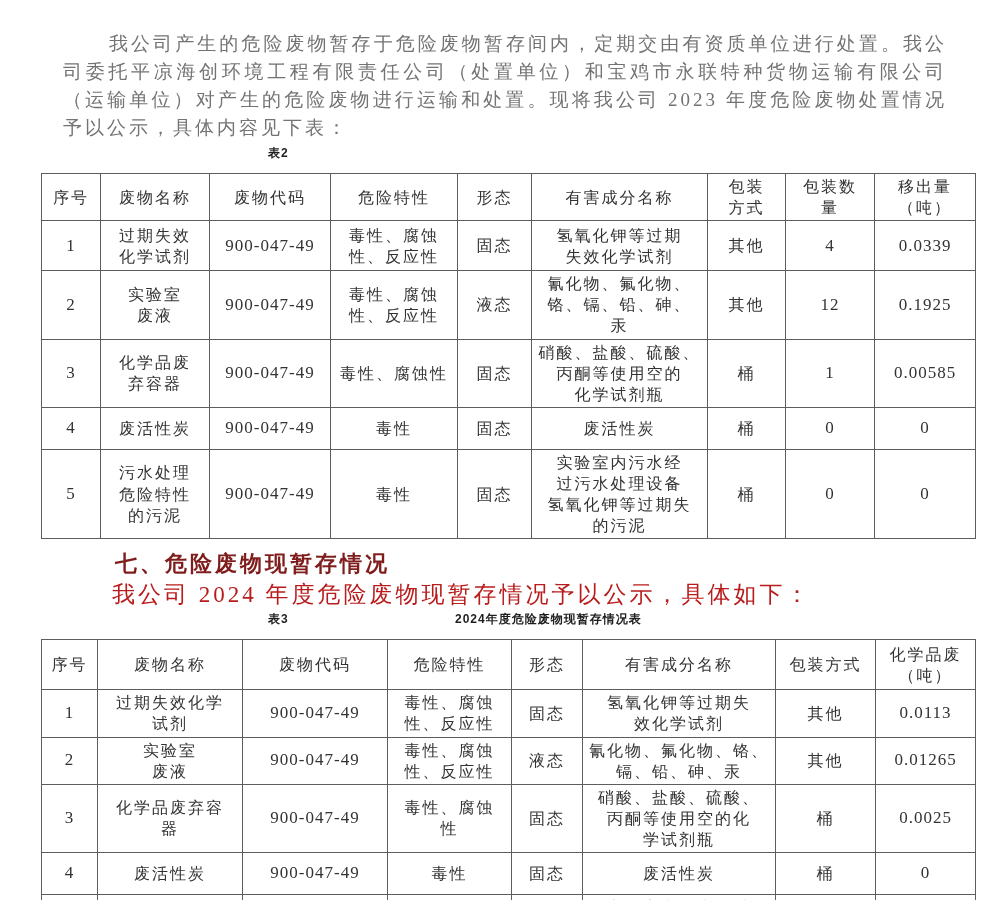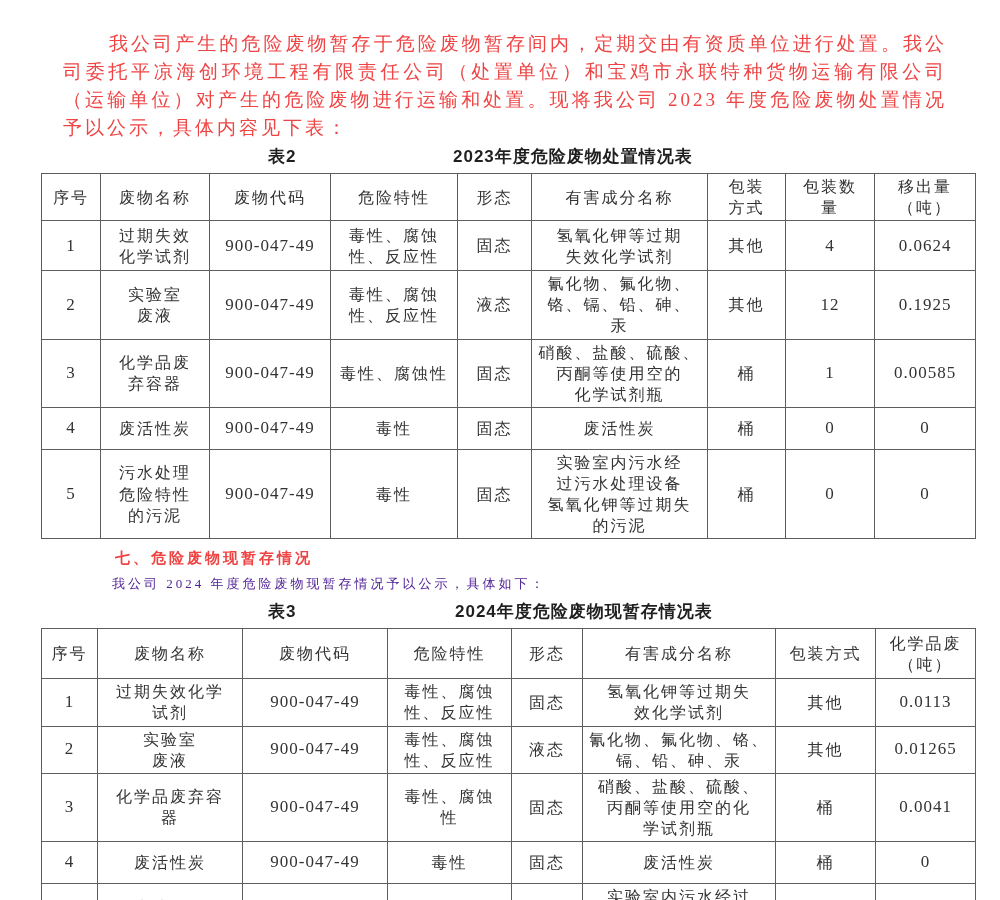--- a/index.html
+++ b/index.html
@@ -6,35 +6,35 @@
   body{
     width:1000px;height:900px;overflow:hidden;
     font-family:"Liberation Serif","DejaVu Serif",serif;
     color:#2e2e2e;
   }
   .doc{padding:30px 33px 0 33px;}
 
   .para{
     width:884px;margin:0 0 0 30px;
     font-size:19px;line-height:28px;letter-spacing:3px;
-    text-align:justify;text-indent:46px;color:#ef4444;
+    text-align:justify;text-indent:46px;color:#737373;
   }
   .para2{
-    margin:2px 0 0 79px;font-size:13px;line-height:27px;
-    letter-spacing:3px;color:#4c1d95;
+    margin:2px 0 0 79px;font-size:23px;line-height:27px;
+    letter-spacing:3px;color:#b91c1c;
   }
   .section-heading{
     margin:10px 0 0 82px;
     font-family:"Liberation Sans","DejaVu Sans",sans-serif;
-    font-weight:bold;font-size:15px;letter-spacing:3px;color:#ef4444;
+    font-weight:bold;font-size:22px;letter-spacing:3px;color:#7f1d1d;
   }
   .caption{
     position:relative;height:20px;margin:3px 0 3px 0;
     font-family:"Liberation Sans","DejaVu Sans",sans-serif;
-    font-weight:bold;font-size:17px;color:#1f1f1f;letter-spacing:1px;
+    font-weight:bold;font-size:12px;color:#1f1f1f;letter-spacing:1px;
   }
   .caption .lbl{position:absolute;left:235px;top:0;}
   .caption .ttl{position:absolute;left:420px;top:0;}
   .caption3 .ttl{left:422px;}
 
   table{
     border-collapse:collapse;table-layout:fixed;width:934px;
     margin:8px;
   }
   th,td{
@@ -49,21 +49,20 @@
 </style>
 </head>
 <body>
 
 <div class="doc">
 
   <p class="para">我公司产生的危险废物暂存于危险废物暂存间内，定期交由有资质单位进行处置。我公司委托平凉海创环境工程有限责任公司（处置单位）和宝鸡市永联特种货物运输有限公司（运输单位）对产生的危险废物进行运输和处置。现将我公司 2023 年度危险废物处置情况予以公示，具体内容见下表：</p>
 
   <div class="caption">
     <span class="lbl">表2</span>
-    <span class="ttl">2023年度危险废物处置情况表</span>
   </div>
 
   <table>
     <colgroup>
       <col style="width:59px">
         <col style="width:109px">
         <col style="width:121px">
       <col style="width:127px">
         <col style="width:74px">
         <col style="width:176px">
@@ -93,21 +92,21 @@
         <td>过期失效
 化学试剂</td>
         <td class="num">900-047-49</td>
         <td>毒性、腐蚀
 性、反应性</td>
         <td>固态</td>
         <td>氢氧化钾等过期
 失效化学试剂</td>
         <td>其他</td>
         <td class="num">4</td>
-        <td class="num">0.0624</td>
+        <td class="num">0.0339</td>
       </tr>
       <tr style="height:52px">
         <td class="num">2</td>
         <td>实验室
 废液</td>
         <td class="num">900-047-49</td>
         <td>毒性、腐蚀
 性、反应性</td>
         <td>液态</td>
         <td>氰化物、氟化物、
@@ -226,21 +225,21 @@
         <td>化学品废弃容
 器</td>
         <td class="num">900-047-49</td>
         <td>毒性、腐蚀
 性</td>
         <td>固态</td>
         <td>硝酸、盐酸、硫酸、
 丙酮等使用空的化
 学试剂瓶</td>
         <td>桶</td>
-        <td class="num">0.0041</td>
+        <td class="num">0.0025</td>
       </tr>
       <tr style="height:42px">
         <td class="num">4</td>
         <td>废活性炭</td>
         <td class="num">900-047-49</td>
         <td>毒性</td>
         <td>固态</td>
         <td>废活性炭</td>
         <td>桶</td>
         <td class="num">0</td>

